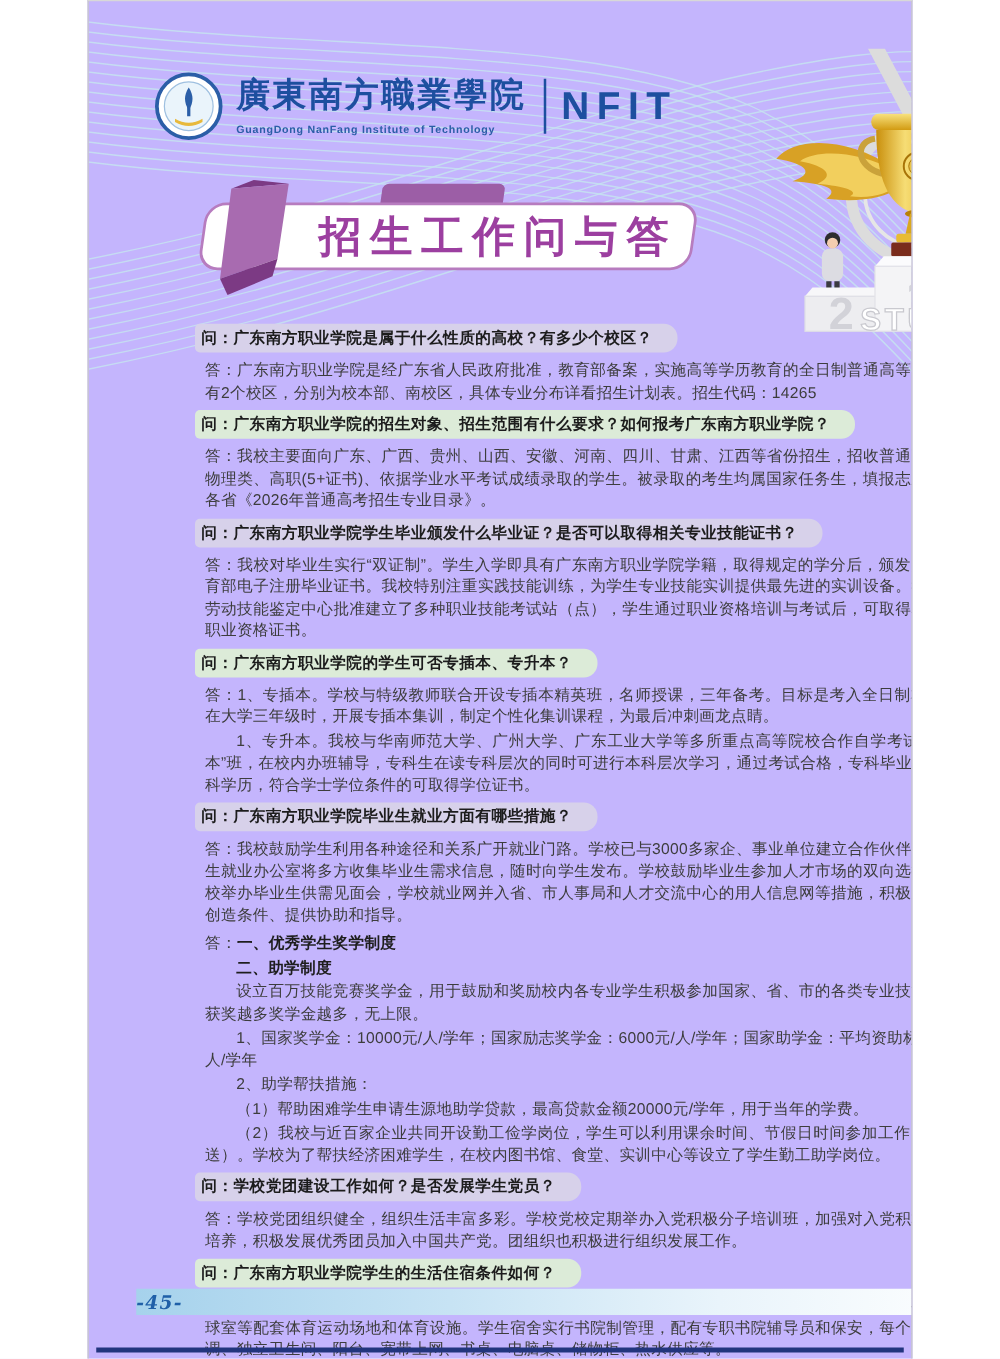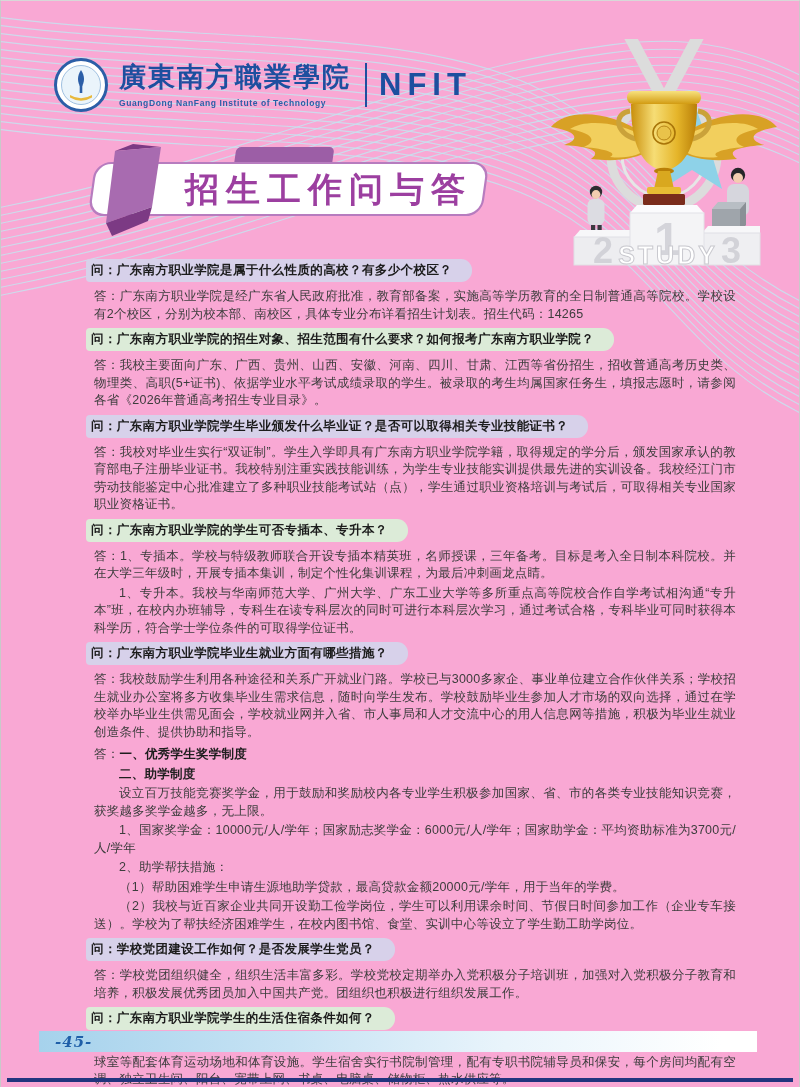--- a/index.html
+++ b/index.html
@@ -1,17 +1,17 @@
 <!DOCTYPE html>
 <html><head>
 <meta charset="utf-8">
 <style>
   html,body{margin:0;padding:0;background:#ffffff;}
   .page{
-    position:relative;width:800px;height:1087px;margin:0 auto;background:#f9a8d4;overflow:hidden;
+    position:relative;width:660px;height:1087px;margin:0 auto;background:#c4b5fd;overflow:hidden;
     box-sizing:border-box;border-left:1px solid #c9c9c9;border-right:1px solid #c9c9c9;border-top:1px solid #d8d8d8;
     font-family:"Liberation Sans","DejaVu Sans",sans-serif;
   }
   
   .waves{position:absolute;top:0;left:0;pointer-events:none;}
   .wave{fill:none;stroke:#c6e3f0;stroke-width:1.1;opacity:.85;}
   
   .hdr{position:absolute;top:56px;left:52px;display:flex;align-items:center;}
   .seal{width:56px;height:56px;flex:0 0 auto;}
   .name-block{margin-left:10px;display:flex;flex-direction:column;}
@@ -28,21 +28,21 @@
   .q-pill{display:inline-block;max-width:100%;box-sizing:border-box;padding:3px 20px 3px 5px;
     border-radius:4px 11px 11px 4px;font-weight:bold;font-size:12.5px;color:#1c1c1c;letter-spacing:.4px;margin:0 0 6px 0;}
   .lavender{background:#d7d1ea;}
   .green{background:#dcebd8;}
   .ans p{margin:0 8px 2px;font-size:12.5px;line-height:17.5px;color:#3d3d3d;text-align:justify;letter-spacing:.25px;}
   .ans p.ind{text-indent:2em;}
   .ans b{color:#1e1e1e;}
   
   .footer-bar{position:absolute;left:38px;top:1030px;width:718px;height:21px;display:flex;align-items:center;
     background:linear-gradient(to right,#a6d2ec 0%,#c7e3f4 35%,#e9f4fb 65%,#ffffff 95%);}
-  .page-num{font-family:"DejaVu Serif","Liberation Serif",serif;font-style:italic;font-weight:bold;font-size:15px;color:#1f5fa8;margin-left:16px;letter-spacing:1px;}
+  .page-num{font-family:"DejaVu Serif","Liberation Serif",serif;font-style:italic;font-weight:bold;font-size:15px;color:#1f5fa8;letter-spacing:1px;}
   .bottom-line{position:absolute;left:6px;right:6px;top:1077px;height:4px;background:#22357e;}
 </style>
 </head>
 <body>
 
 <div class="page">
 
   <svg id="waves" class="waves" width="800" height="460">
       <path d="M -20 14 C 180 42, 400 24, 530 84 S 680 254, 830 314" class="wave"></path>
       <path d="M -20 22 C 180 50, 400 32, 530 92 S 680 262, 830 322" class="wave"></path>

